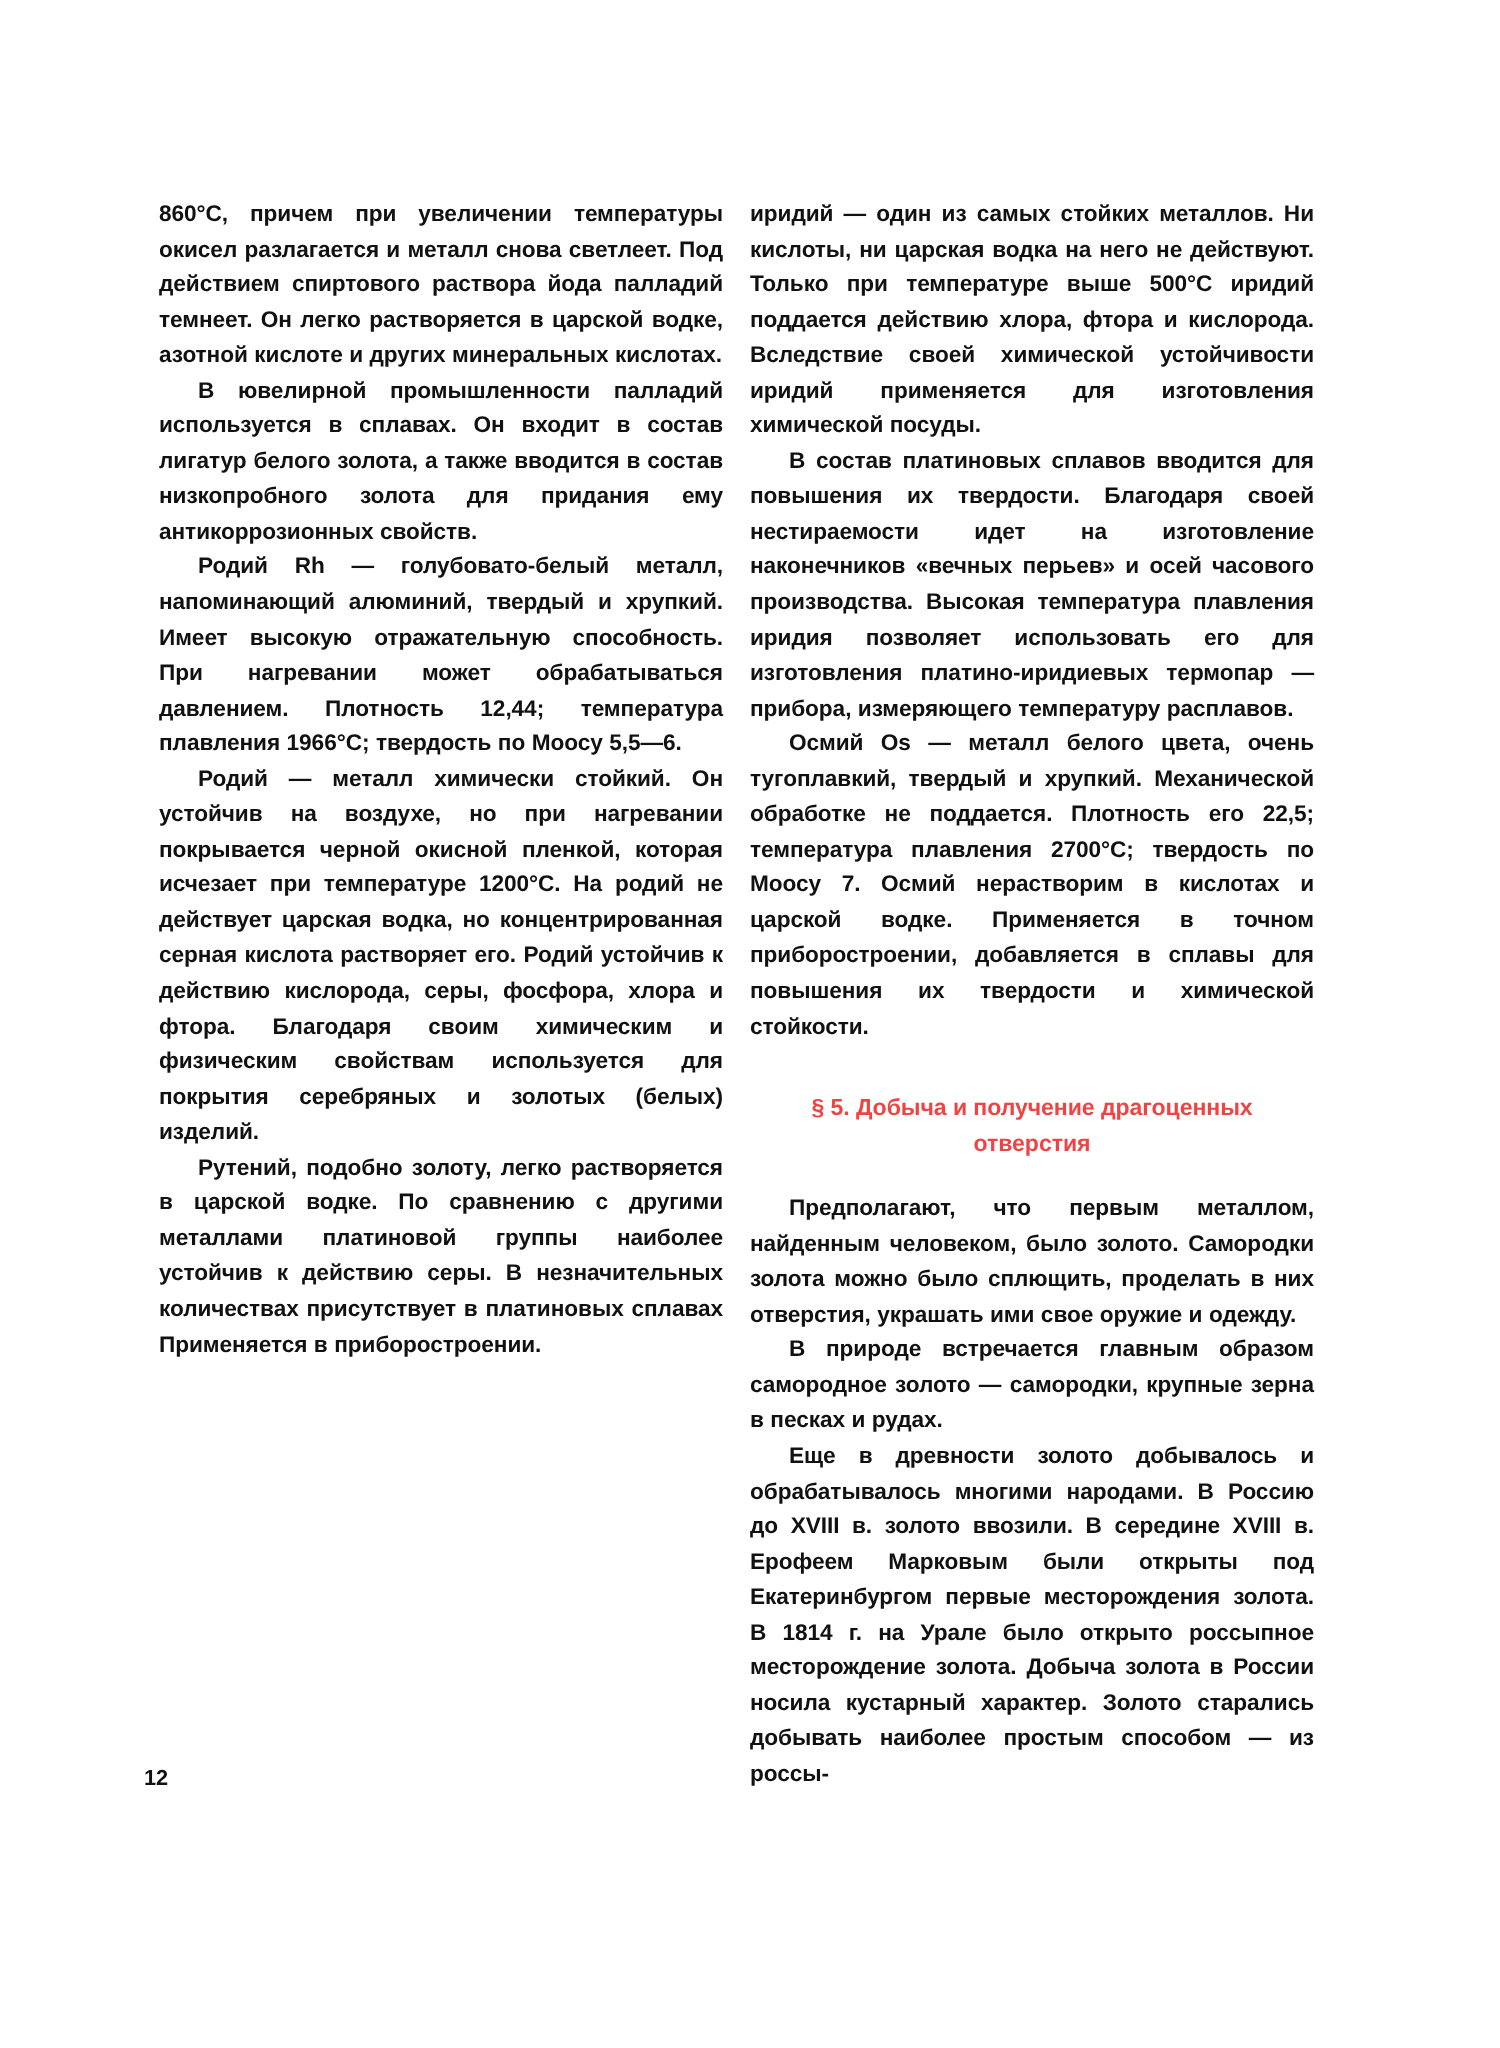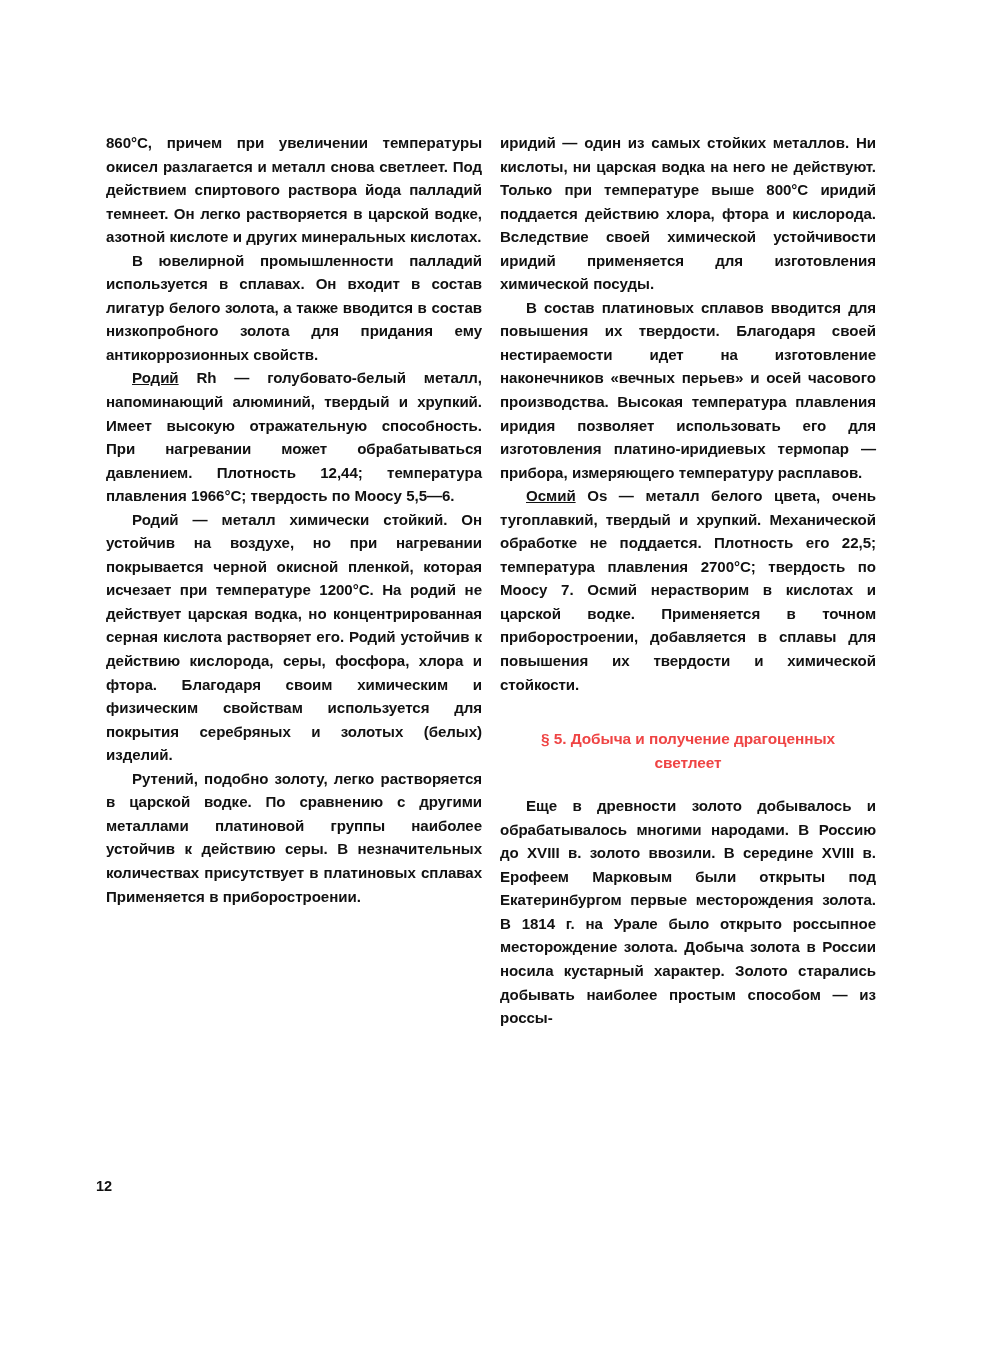--- a/index.html
+++ b/index.html
@@ -58,21 +58,20 @@
   
   p.para::after {
     content: "";
     display: inline-block;
     width: 100%;
   }
   p.para.nostretch::after { display: none; }
 
   .run-head {
     font-weight: 700;
-    text-decoration: underline;
   }
   h2.section-heading {
     margin: 0;
     padding: 0;
     font-size: 15.4px;
     line-height: 23.5px;
     font-weight: 700;
     text-align: center;
     color: #ef4444;
     letter-spacing: -0.05px;
@@ -116,36 +115,38 @@
       <p class="para indent nostretch">Родий — металл химически стойкий. Он устойчив на воздухе, но при нагревании покрывается черной окисной пленкой, которая исчезает при температуре 1200°C. На родий не действует царская водка, но концентрированная серная кислота растворяет его. Родий устойчив к действию кислорода, серы, фосфора, хлора и фтора. Благодаря своим химическим и физическим свойствам используется для покрытия серебряных и золотых (белых) изделий.</p>
 
 
       <p class="para indent nostretch">Рутений, подобно золоту, легко растворяется в царской водке. По сравнению с другими металлами платиновой группы наиболее устойчив к действию серы. В незначительных количествах присутствует в платиновых сплавах Применяется в приборостроении.</p>
 
 
     </div>
 
     <div class="column col-right">
 
-      <p class="para noindent nostretch">иридий — один из самых стойких металлов. Ни кислоты, ни царская водка на него не действуют. Только при температуре выше 800°C иридий поддается действию хлора, фтора и кислорода. Вследствие своей химической устойчивости иридий применяется для изготовления химической посуды.</p>
+      <p class="para noindent nostretch">иридий — один из самых стойких металлов. Ни кислоты, ни царская водка на него не действуют. Только при температуре выше 500°C иридий поддается действию хлора, фтора и кислорода. Вследствие своей химической устойчивости иридий применяется для изготовления химической посуды.</p>
 
       <p class="para indent nostretch">В состав платиновых сплавов вводится для повышения их твердости. Благодаря своей нестираемости идет на изготовление наконечников «вечных перьев» и осей часового производства. Высокая температура плавления иридия позволяет использовать его для изготовления платино-иридиевых термопар — прибора, измеряющего температуру расплавов.</p>
 
       <p class="para indent nostretch"><span class="run-head">Осмий</span><span> Os — металл белого цвета, очень тугоплавкий, твердый и хрупкий. Механической обработке не поддается. Плотность его 22,5; температура плавления 2700°C; твердость по Моосу 7. Осмий нерастворим в кислотах и царской водке. Применяется в точном приборостроении, добавляется в сплавы для повышения их твердости и химической стойкости.</span></p>
 
       <div class="sp-before-heading"></div>
 
       <h2 class="section-heading">
         <span>§ 5. Добыча и получение драгоценных</span><br>
-        <span>светлеет</span>
+        <span>отверстия</span>
       </h2>
 
       <div class="sp-after-heading"></div>
 
+      <p class="para indent nostretch">Предполагают, что первым металлом, найденным человеком, было золото. Самородки золота можно было сплющить, проделать в них отверстия, украшать ими свое оружие и одежду.</p>
 
+      <p class="para indent nostretch">В природе встречается главным образом самородное золото — самородки, крупные зерна в песках и рудах.</p>
 
       <p class="para indent">Еще в древности золото добывалось и обрабатывалось многими народами. В Россию до XVIII в. золото ввозили. В середине XVIII в. Ерофеем Марковым были открыты под Екатеринбургом первые месторождения золота. В 1814 г. на Урале было открыто россыпное месторождение золота. Добыча золота в России носила кустарный характер. Золото старались добывать наиболее простым способом — из россы-</p>
 
     </div>
 
   </div>
 
   <div class="folio">12</div>
 
   <div class="scan-tint"></div>

